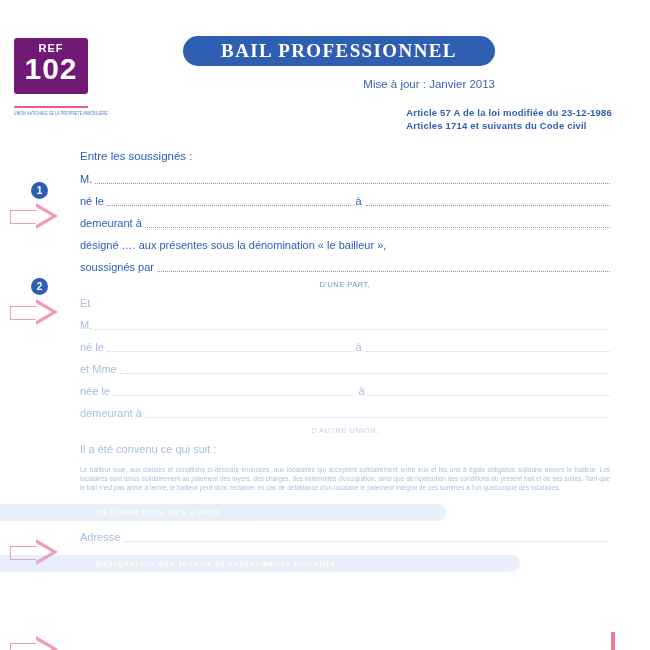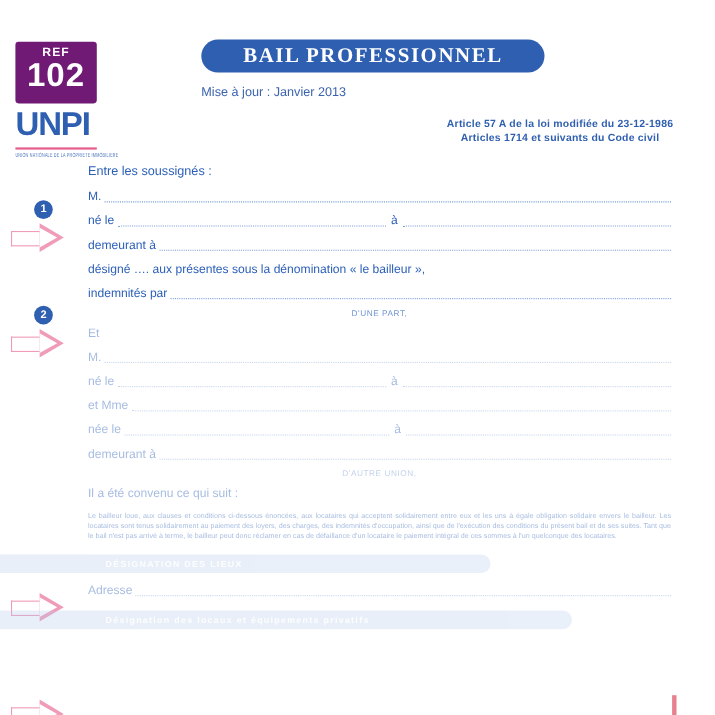--- a/index.html
+++ b/index.html
@@ -92,31 +92,31 @@
     letter-spacing: 1.4px;
     display: flex;
     align-items: center;
     justify-content: center;
   }
   .subtitle {
     position: absolute;
     left: 183px;
     top: 78px;
     width: 312px;
-    text-align: left;
+    text-align: right;
     font-size: 11.5px;
     color: #3a63ad;
   }
 
   
   .legal-refs {
     position: absolute;
     right: 38px;
     top: 106px;
-    text-align: center;
+    text-align: left;
     font-size: 9.5px;
     font-weight: bold;
     color: #2f5fb0;
     line-height: 13px;
     letter-spacing: 0.2px;
   }
 
   
   .form {
     position: absolute;
@@ -287,21 +287,20 @@
 <body>
 
 <div class="page">
 
   <div class="ref-badge">
     <div class="ref-word">REF</div>
     <div class="ref-num">102</div>
   </div>
 
   <div class="unpi">
-    <div class="unpi-main">UNPI</div>
     <div class="unpi-rule"></div>
     <div class="unpi-sub">UNION NATIONALE DE LA PROPRIETE IMMOBILIERE</div>
   </div>
 
   <div class="title-pill">BAIL PROFESSIONNEL</div>
   <div class="subtitle">Mise à jour : Janvier 2013</div>
 
   <div class="legal-refs">
     <div>Article 57 A de la loi modifiée du 23-12-1986</div>
     <div>Articles 1714 et suivants du Code civil</div>
@@ -359,21 +358,21 @@
     <div class="line">
       <span class="lbl">demeurant à</span>
       <span class="dots"></span>
     </div>
 
     <div class="line">
       <span class="lbl">désigné ….  aux présentes sous la dénomination « le bailleur »,</span>
     </div>
 
     <div class="line">
-      <span class="lbl">indemnités par</span>
+      <span class="lbl">soussignés par</span>
       <span class="dots"></span>
     </div>
 
     <div class="part-note">D'UNE PART,</div>
 
     <div class="faded">
       <div class="line">
         <span class="lbl">Et</span>
       </div>
 

